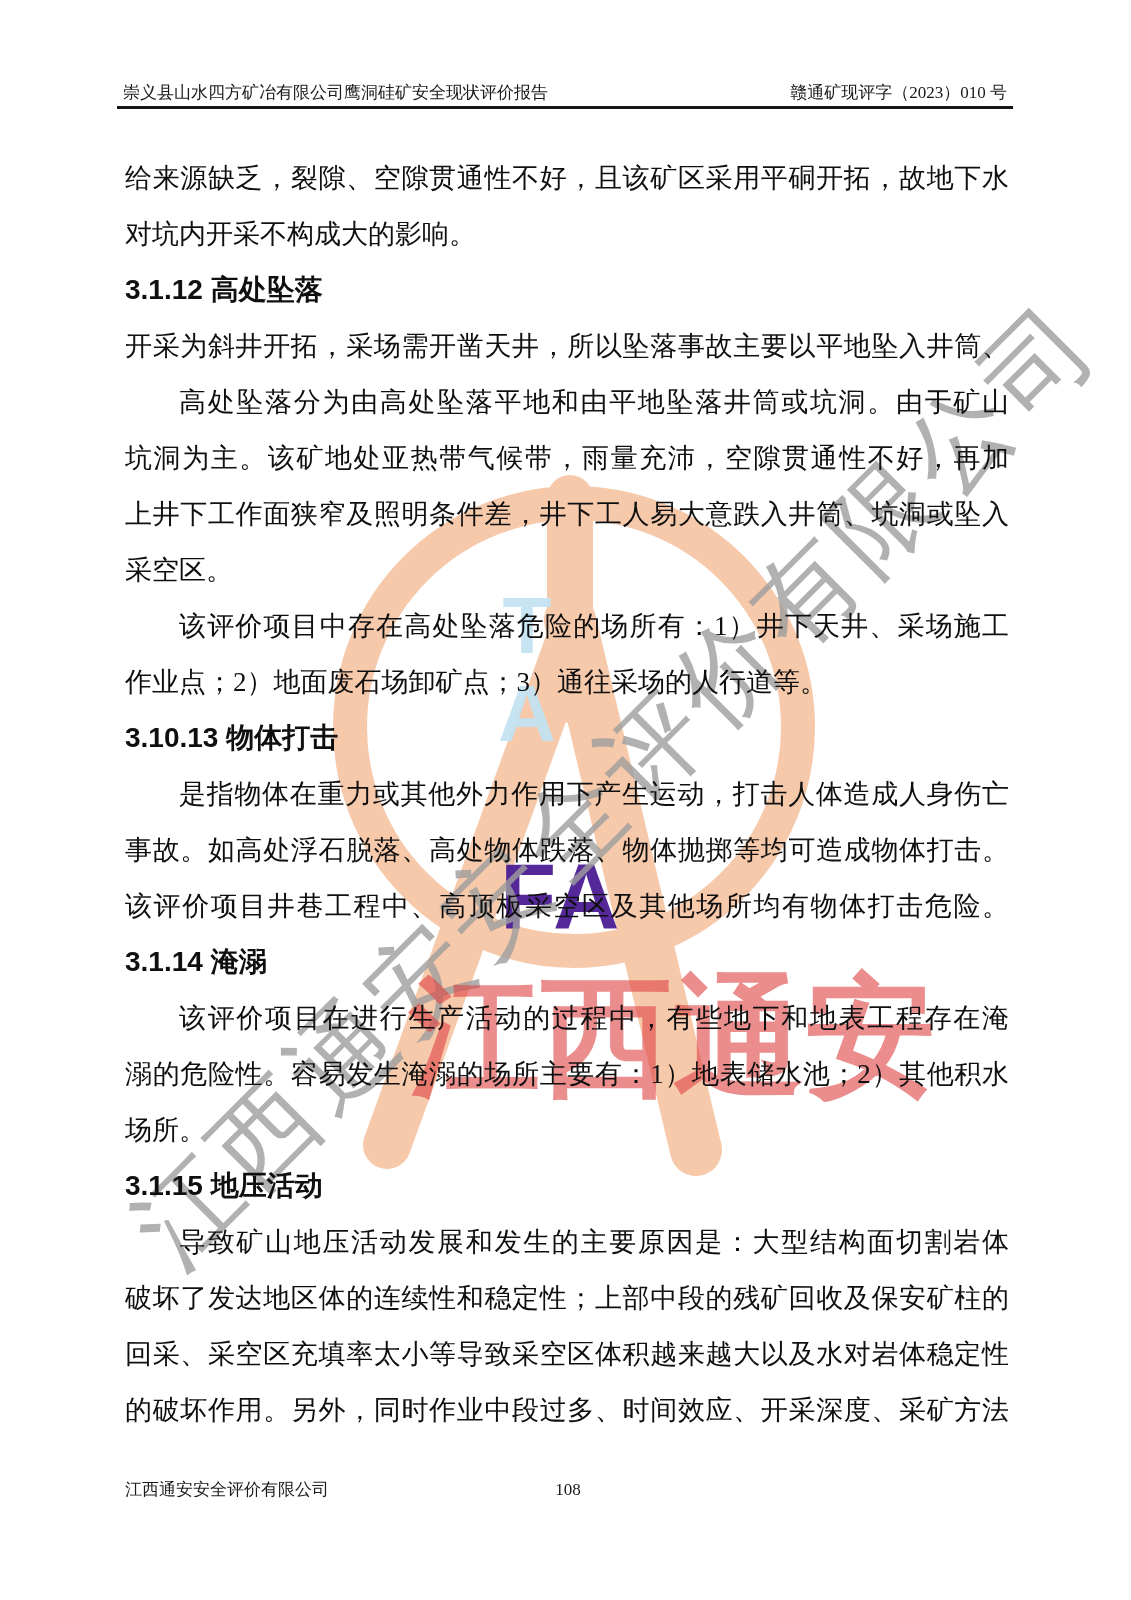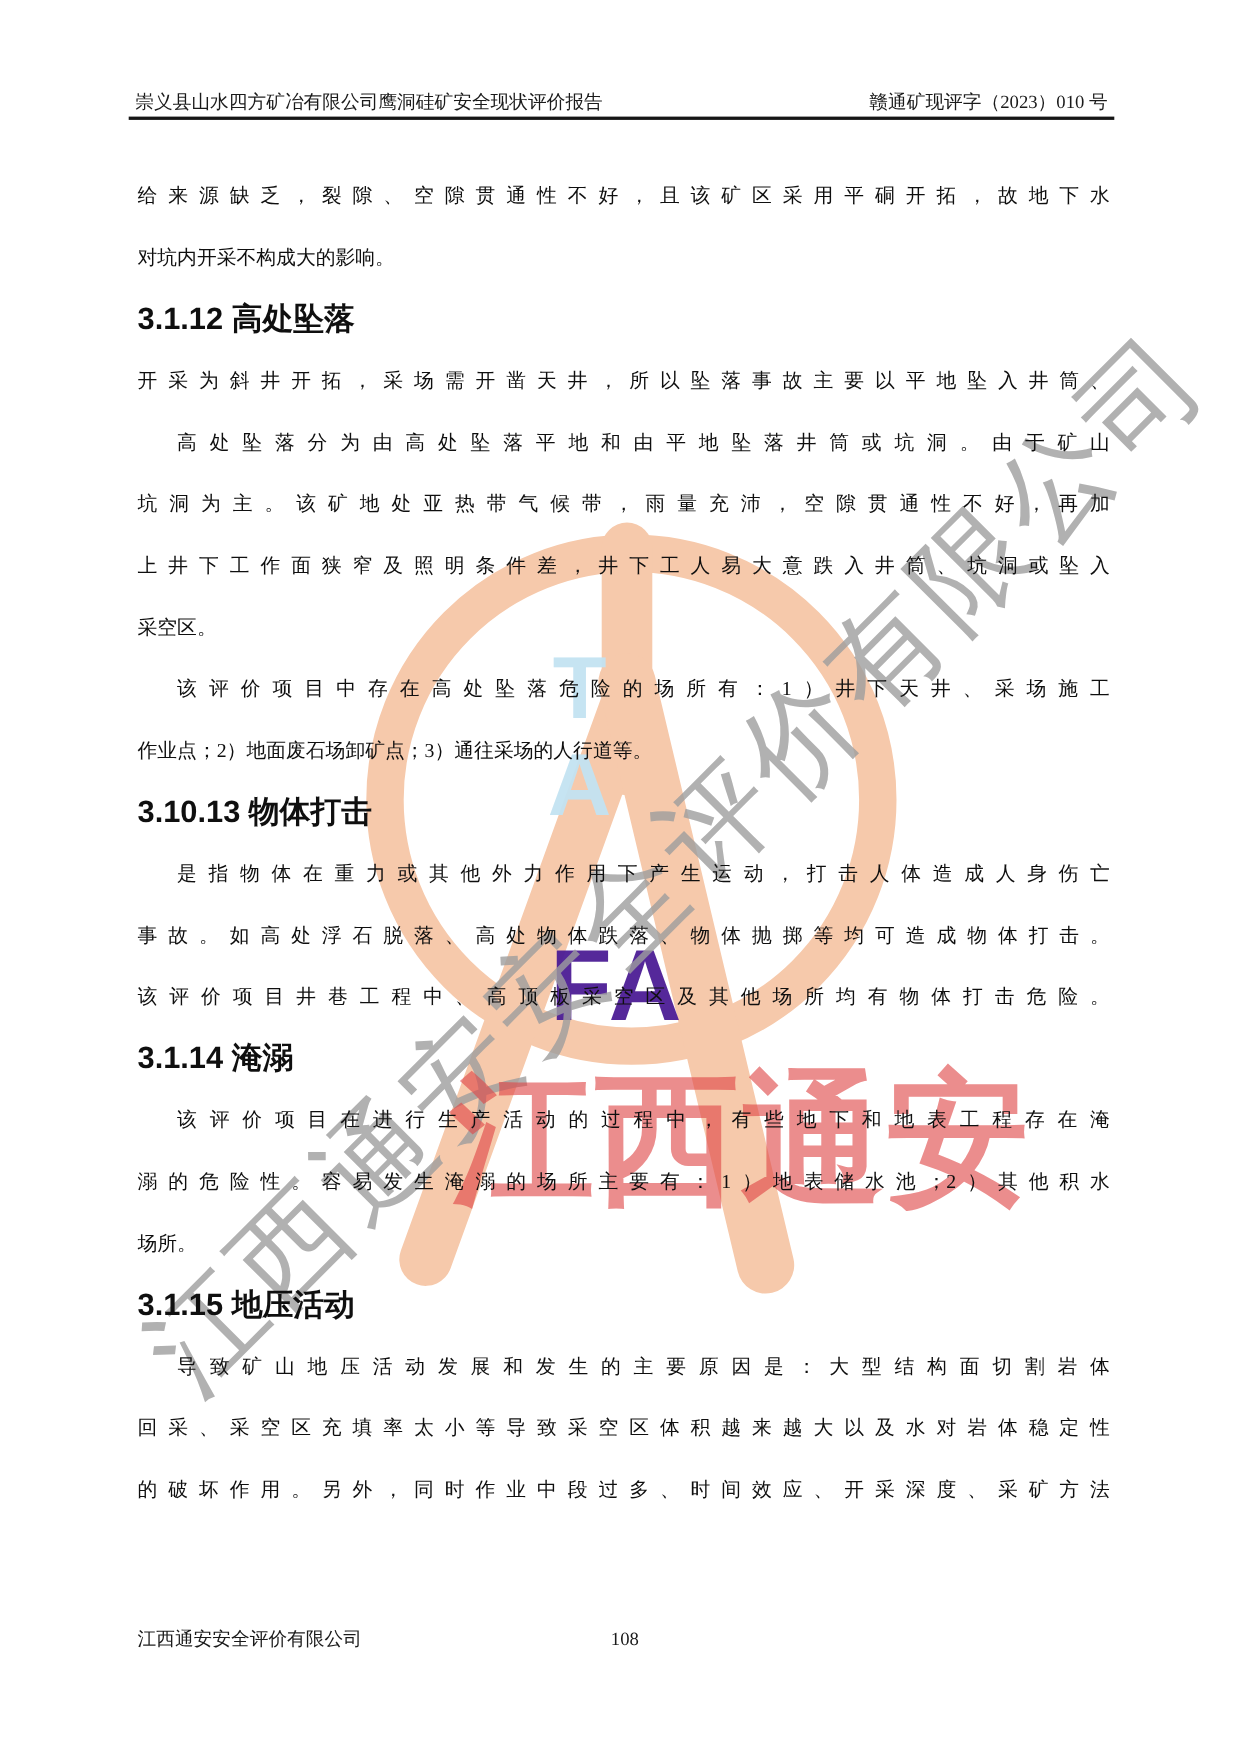--- a/index.html
+++ b/index.html
@@ -47,21 +47,21 @@
     border-bottom:3px solid #161616;
   }
   .footer{
     position:absolute;left:125px;right:120px;top:1480px;z-index:10;
     font-size:17px;line-height:20px;color:#1a1a1a;
   }
   .footer .page-num{position:absolute;left:0;right:0;text-align:center;}
   
   .content{position:absolute;left:125px;top:150px;width:884px;z-index:10;}
   .ln{
-    height:56px;line-height:56px;font-size:18px;color:#0f0f0f;
+    height:56px;line-height:56px;font-size:27px;color:#0f0f0f;
     text-align:justify;overflow:hidden;
   }
   .ln.fill{text-align-last:justify;}
   .ln.indent{text-indent:2em;}
   .ln.head{
     font-family:"Liberation Sans","DejaVu Sans",sans-serif;
     font-weight:bold;font-size:28px;text-align:left;text-align-last:left;
   }
 </style>
 </head>
@@ -110,20 +110,21 @@
     <div class="ln head">3.10.13 物体打击</div>
     <div class="ln fill indent">是指物体在重力或其他外力作用下产生运动，打击人体造成人身伤亡</div>
     <div class="ln fill">事故。如高处浮石脱落、高处物体跌落、物体抛掷等均可造成物体打击。</div>
     <div class="ln fill">该评价项目井巷工程中、高顶板采空区及其他场所均有物体打击危险。</div>
     <div class="ln head">3.1.14 淹溺</div>
     <div class="ln fill indent">该评价项目在进行生产活动的过程中，有些地下和地表工程存在淹</div>
     <div class="ln fill">溺的危险性。容易发生淹溺的场所主要有：1）地表储水池；2）其他积水</div>
     <div class="ln">场所。</div>
     <div class="ln head">3.1.15 地压活动</div>
     <div class="ln fill indent">导致矿山地压活动发展和发生的主要原因是：大型结构面切割岩体</div>
+    <div class="ln fill">破坏了发达地区体的连续性和稳定性；上部中段的残矿回收及保安矿柱的</div>
     <div class="ln fill">回采、采空区充填率太小等导致采空区体积越来越大以及水对岩体稳定性</div>
     <div class="ln fill">的破坏作用。另外，同时作业中段过多、时间效应、开采深度、采矿方法</div>
   </div>
 
   <div class="footer">
     <span>江西通安安全评价有限公司</span>
     <span class="page-num">108</span>
   </div>
 
 </div>

